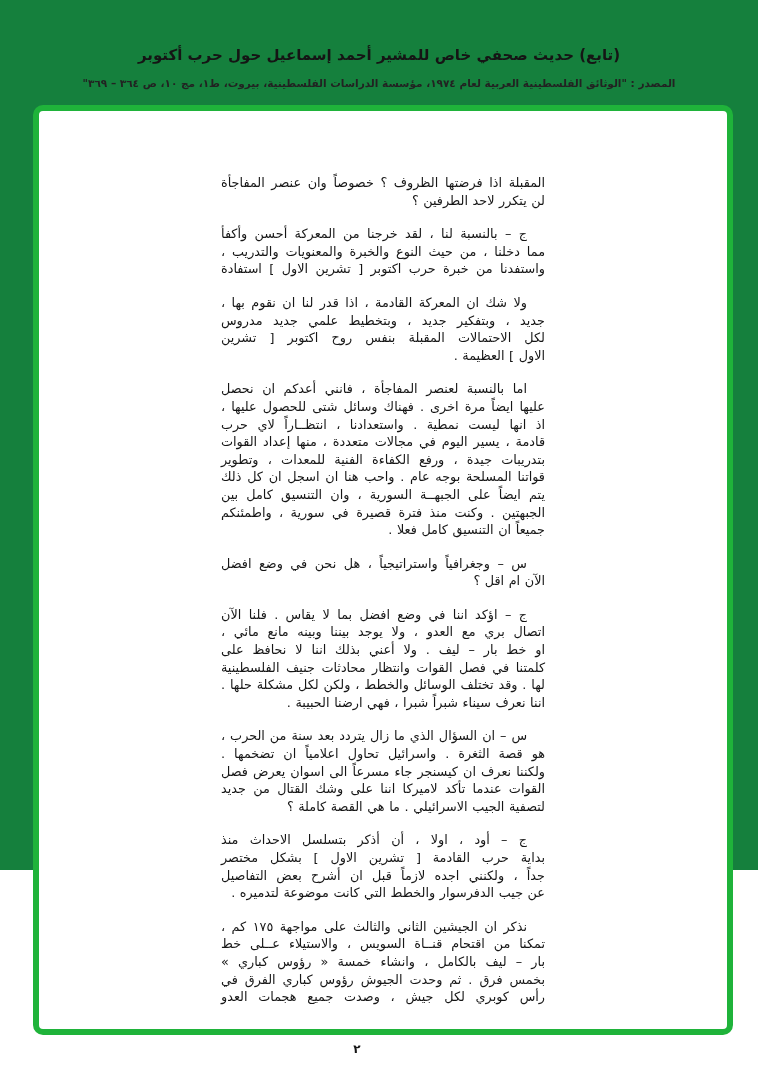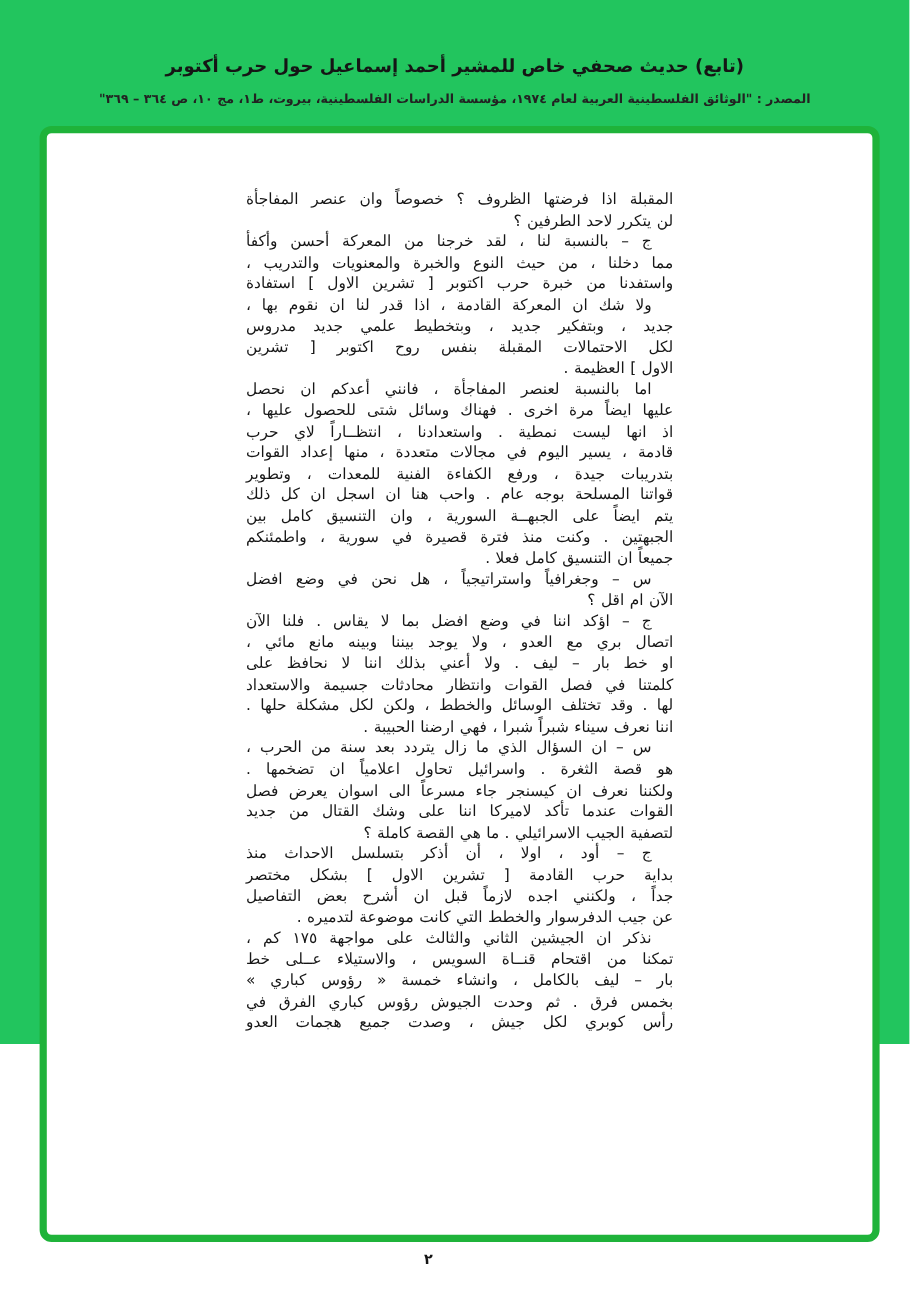--- a/index.html
+++ b/index.html
@@ -3,21 +3,21 @@
 <meta charset="utf-8">
 <style>
   * { margin: 0; padding: 0; box-sizing: border-box; }
   html, body {
     width: 758px; height: 1078px;
     background: #ffffff;
     overflow: hidden;
     font-family: "DejaVu Sans", sans-serif;
     color: #151515;
   }
-  .page { position: relative; width: 758px; height: 870px; background: #22c55e; }
+  .page { position: relative; width: 758px; height: 870px; background: #15803d; }
 
   .header-title {
     position: absolute;
     top: 46px; left: 0; right: 0;
     text-align: center;
     direction: rtl;
     font-size: 15px;
     font-weight: bold;
     letter-spacing: 0.2px;
   }
@@ -44,21 +44,21 @@
     position: absolute;
     top: 47px;
     left: 50%;
     transform: translateX(-50%);
     width: 356px;
     direction: rtl;
     font-size: 12.8px;
     line-height: 17.6px;
     color: #161616;
   }
-  .paragraph { margin: 0; }
+  .paragraph { margin: 16px; }
   .line {
     text-align: justify;
     text-align-last: justify;
     -moz-text-align-last: justify;
     word-spacing: 0.5px;
   }
   .line.last {
     text-align-last: right;
     -moz-text-align-last: right;
   }
@@ -113,21 +113,21 @@
           <div class="line last">جميعاً ان التنسيق كامل فعلا .</div>
         </div>
         <div class="paragraph">
           <div class="line indent">س – وجغرافياً واستراتيجياً ، هل نحن في وضع افضل</div>
           <div class="line last">الآن ام اقل ؟</div>
         </div>
         <div class="paragraph">
           <div class="line indent">ج – اؤكد اننا في وضع افضل بما لا يقاس . فلنا الآن</div>
           <div class="line">اتصال بري مع العدو ، ولا يوجد بيننا وبينه مانع مائي ،</div>
           <div class="line">او خط بار – ليف . ولا أعني بذلك اننا لا نحافظ على</div>
-          <div class="line">كلمتنا في فصل القوات وانتظار محادثات جسيمة والاستعداد</div>
+          <div class="line">كلمتنا في فصل القوات وانتظار محادثات جنيف الفلسطينية</div>
           <div class="line">لها . وقد تختلف الوسائل والخطط ، ولكن لكل مشكلة حلها .</div>
           <div class="line last">اننا نعرف سيناء شبراً شبرا ، فهي ارضنا الحبيبة .</div>
         </div>
         <div class="paragraph">
           <div class="line indent">س – ان السؤال الذي ما زال يتردد بعد سنة من الحرب ،</div>
           <div class="line">هو قصة الثغرة . واسرائيل تحاول اعلامياً ان تضخمها .</div>
           <div class="line">ولكننا نعرف ان كيسنجر جاء مسرعاً الى اسوان يعرض فصل</div>
           <div class="line">القوات عندما تأكد لاميركا اننا على وشك القتال من جديد</div>
           <div class="line last">لتصفية الجيب الاسرائيلي . ما هي القصة كاملة ؟</div>
         </div>

